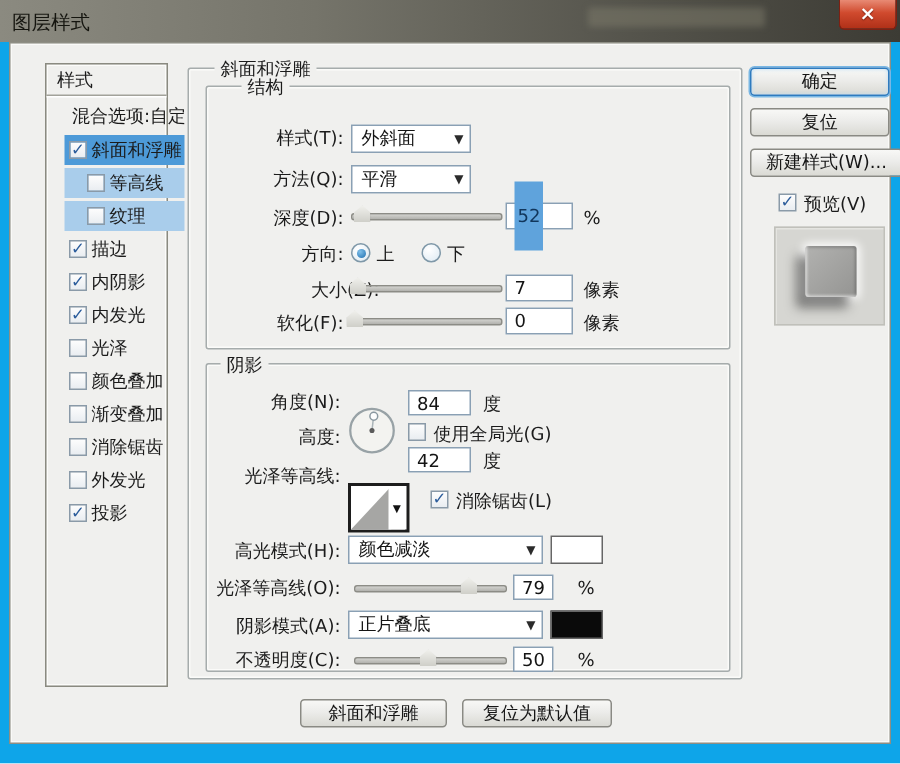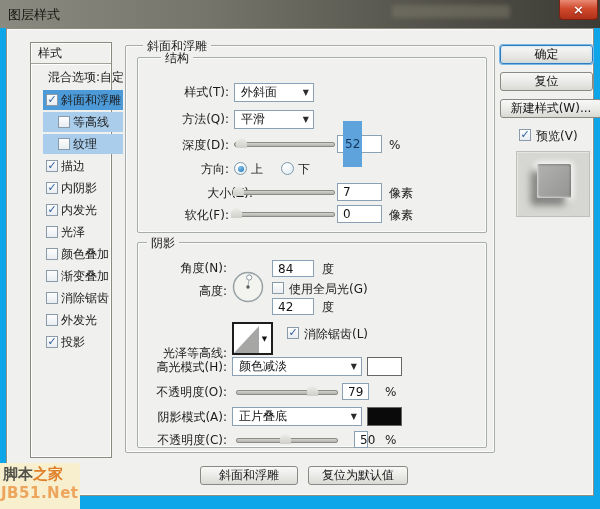--- a/index.html
+++ b/index.html
@@ -185,57 +185,57 @@
 
   <span class="cb abs" style="left:272px;top:282px;"></span>
   <div class="lbl" style="left:289px;top:282px;">使用全局光(G)</div>
 
   <div class="lbl rlbl" style="left:137px;top:284px;width:90px;">高度:</div>
   <div class="tinput" style="left:272px;top:298px;width:42px;height:17px;">
     <span>42</span>
   </div>
   <div class="lbl" style="left:322px;top:300px;">度</div>
 
-  <div class="lbl rlbl" style="left:137px;top:346px;width:90px;">光泽等高线:</div>
+  <div class="lbl rlbl" style="left:137px;top:310px;width:90px;">光泽等高线:</div>
   <div class="contourbox" style="left:232px;top:322px;width:41px;height:33px;">
     <svg width="27" height="29" style="display:block;">
       <rect x="0" y="0" width="27" height="29" fill="#ffffff"></rect>
       <polygon points="0,29 27,29 27,0" fill="#a6a6a4"></polygon>
     </svg>
     <span class="contour-arrowstrip">▼</span>
   </div>
   <span class="cb abs" style="left:287px;top:327px;"><span>✓</span></span>
   <div class="lbl" style="left:304px;top:327px;">消除锯齿(L)</div>
 
   <div class="lbl rlbl" style="left:137px;top:360px;width:90px;">高光模式(H):</div>
   <div class="combo" style="left:232px;top:357px;width:130px;height:19px;">
     <span>颜色减淡</span>
     <span class="arr">▼</span>
   </div>
   <div class="swatch" style="left:367px;top:357px;width:35px;height:19px;background:#ffffff;"></div>
 
-  <div class="lbl rlbl" style="left:137px;top:385px;width:90px;">不透明度(O):</div>
+  <div class="lbl rlbl" style="left:137px;top:385px;width:90px;">光泽等高线(O):</div>
   <div class="track" style="left:236px;top:390px;width:102px;"></div>
   <div class="sthumb" style="left:307px;top:385px;"></div>
   <div class="tinput" style="left:342px;top:383px;width:27px;height:17px;">
     <span>79</span>
   </div>
   <div class="lbl" style="left:385px;top:385px;">%</div>
 
   <div class="lbl rlbl" style="left:137px;top:410px;width:90px;">阴影模式(A):</div>
   <div class="combo" style="left:232px;top:407px;width:130px;height:19px;">
     <span>正片叠底</span>
     <span class="arr">▼</span>
   </div>
   <div class="swatch" style="left:367px;top:407px;width:35px;height:19px;background:#0a0a0a;"></div>
 
   <div class="lbl rlbl" style="left:137px;top:433px;width:90px;">不透明度(C):</div>
   <div class="track" style="left:236px;top:438px;width:102px;"></div>
   <div class="sthumb" style="left:280px;top:433px;"></div>
-  <div class="tinput" style="left:342px;top:431px;width:14px;height:17px;margin-left:12px;">
+  <div class="tinput" style="left:342px;top:431px;width:27px;height:17px;">
     <span>50</span>
   </div>
   <div class="lbl" style="left:385px;top:433px;">%</div>
 
   <div class="btn" style="left:200px;top:466px;width:98px;height:19px;">
     <span>斜面和浮雕</span>
   </div>
   <div class="btn focus" style="left:500px;top:45px;width:93px;height:19px;">
     <span>确定</span>
   </div>
@@ -248,18 +248,14 @@
   </div>
   <div class="btn" style="left:500px;top:99px;width:102px;height:19px;">
     <span>新建样式(W)...</span>
   </div>
   <span class="cb abs" style="left:519px;top:129px;"><span>✓</span></span>
   <div class="lbl" style="left:536px;top:129px;">预览(V)</div>
 
   <div class="abs pvpanel"></div>
   <div class="abs pvsquare"></div>
 
-  <div class="abs wm">
-    <div class="l1"><span>脚本</span><span class="o">之家</span></div>
-    <div class="l2">JB51.Net</div>
-  </div>
 
 </div>
 
 </body></html>

